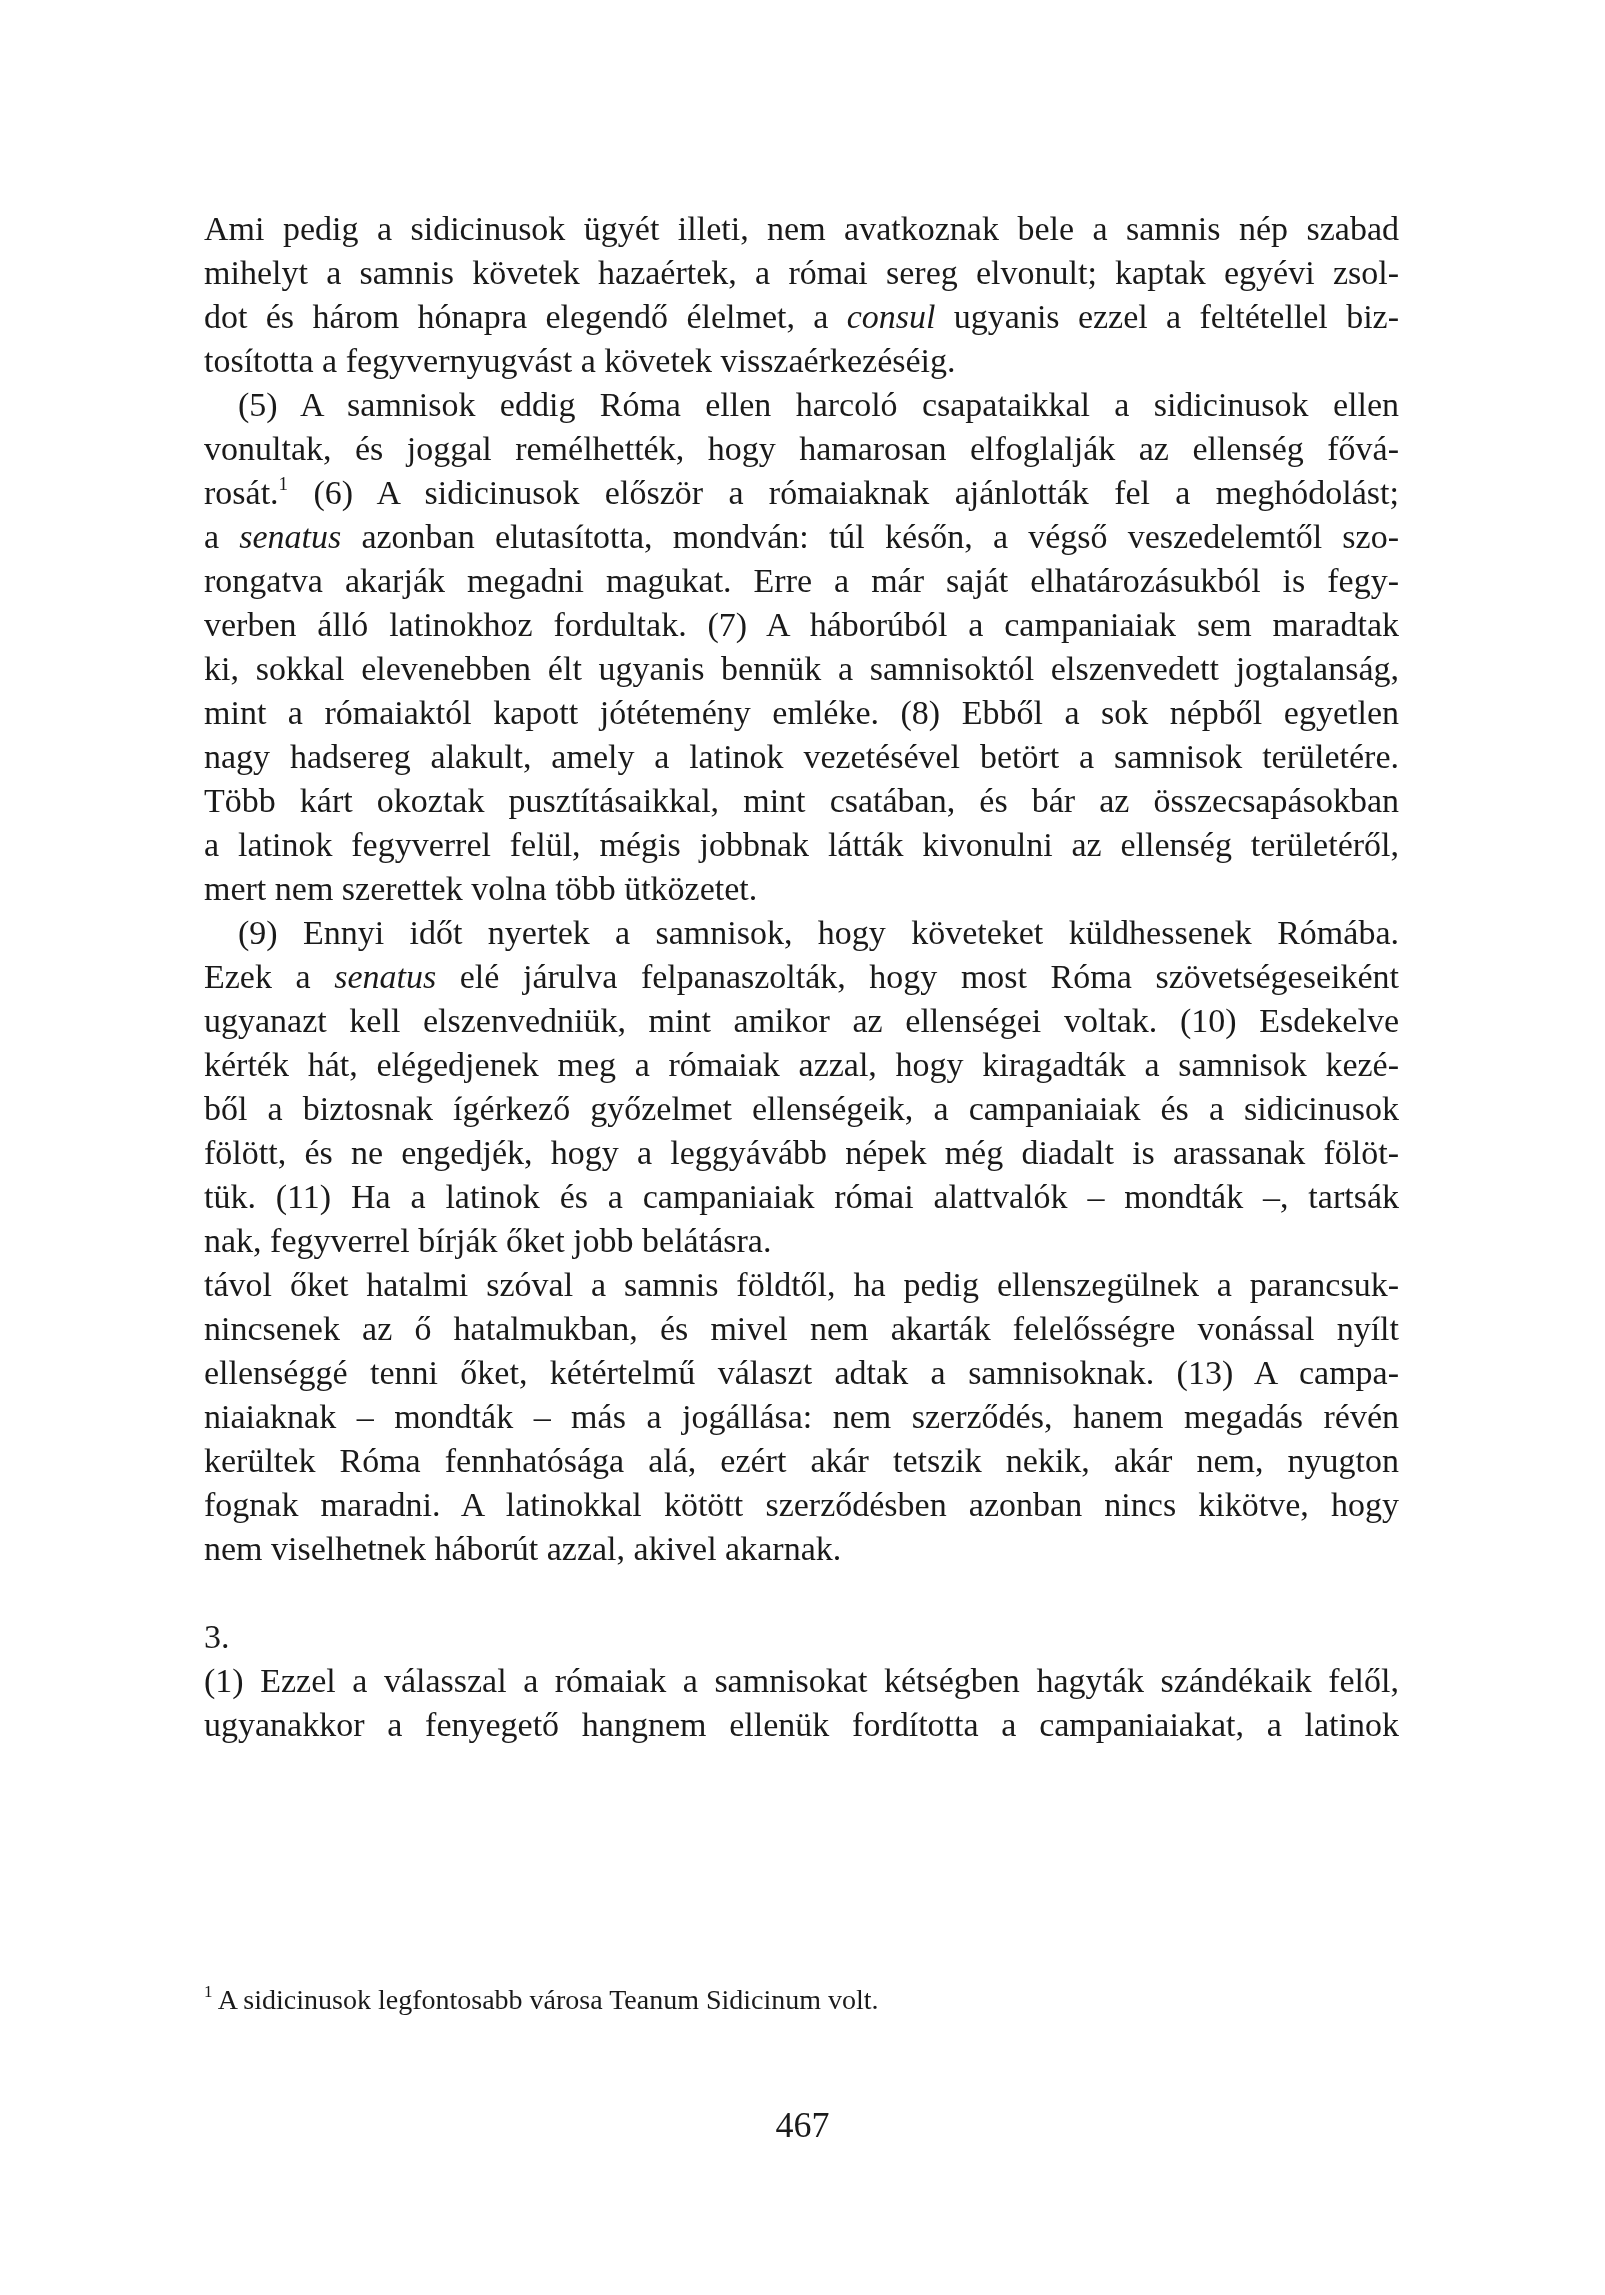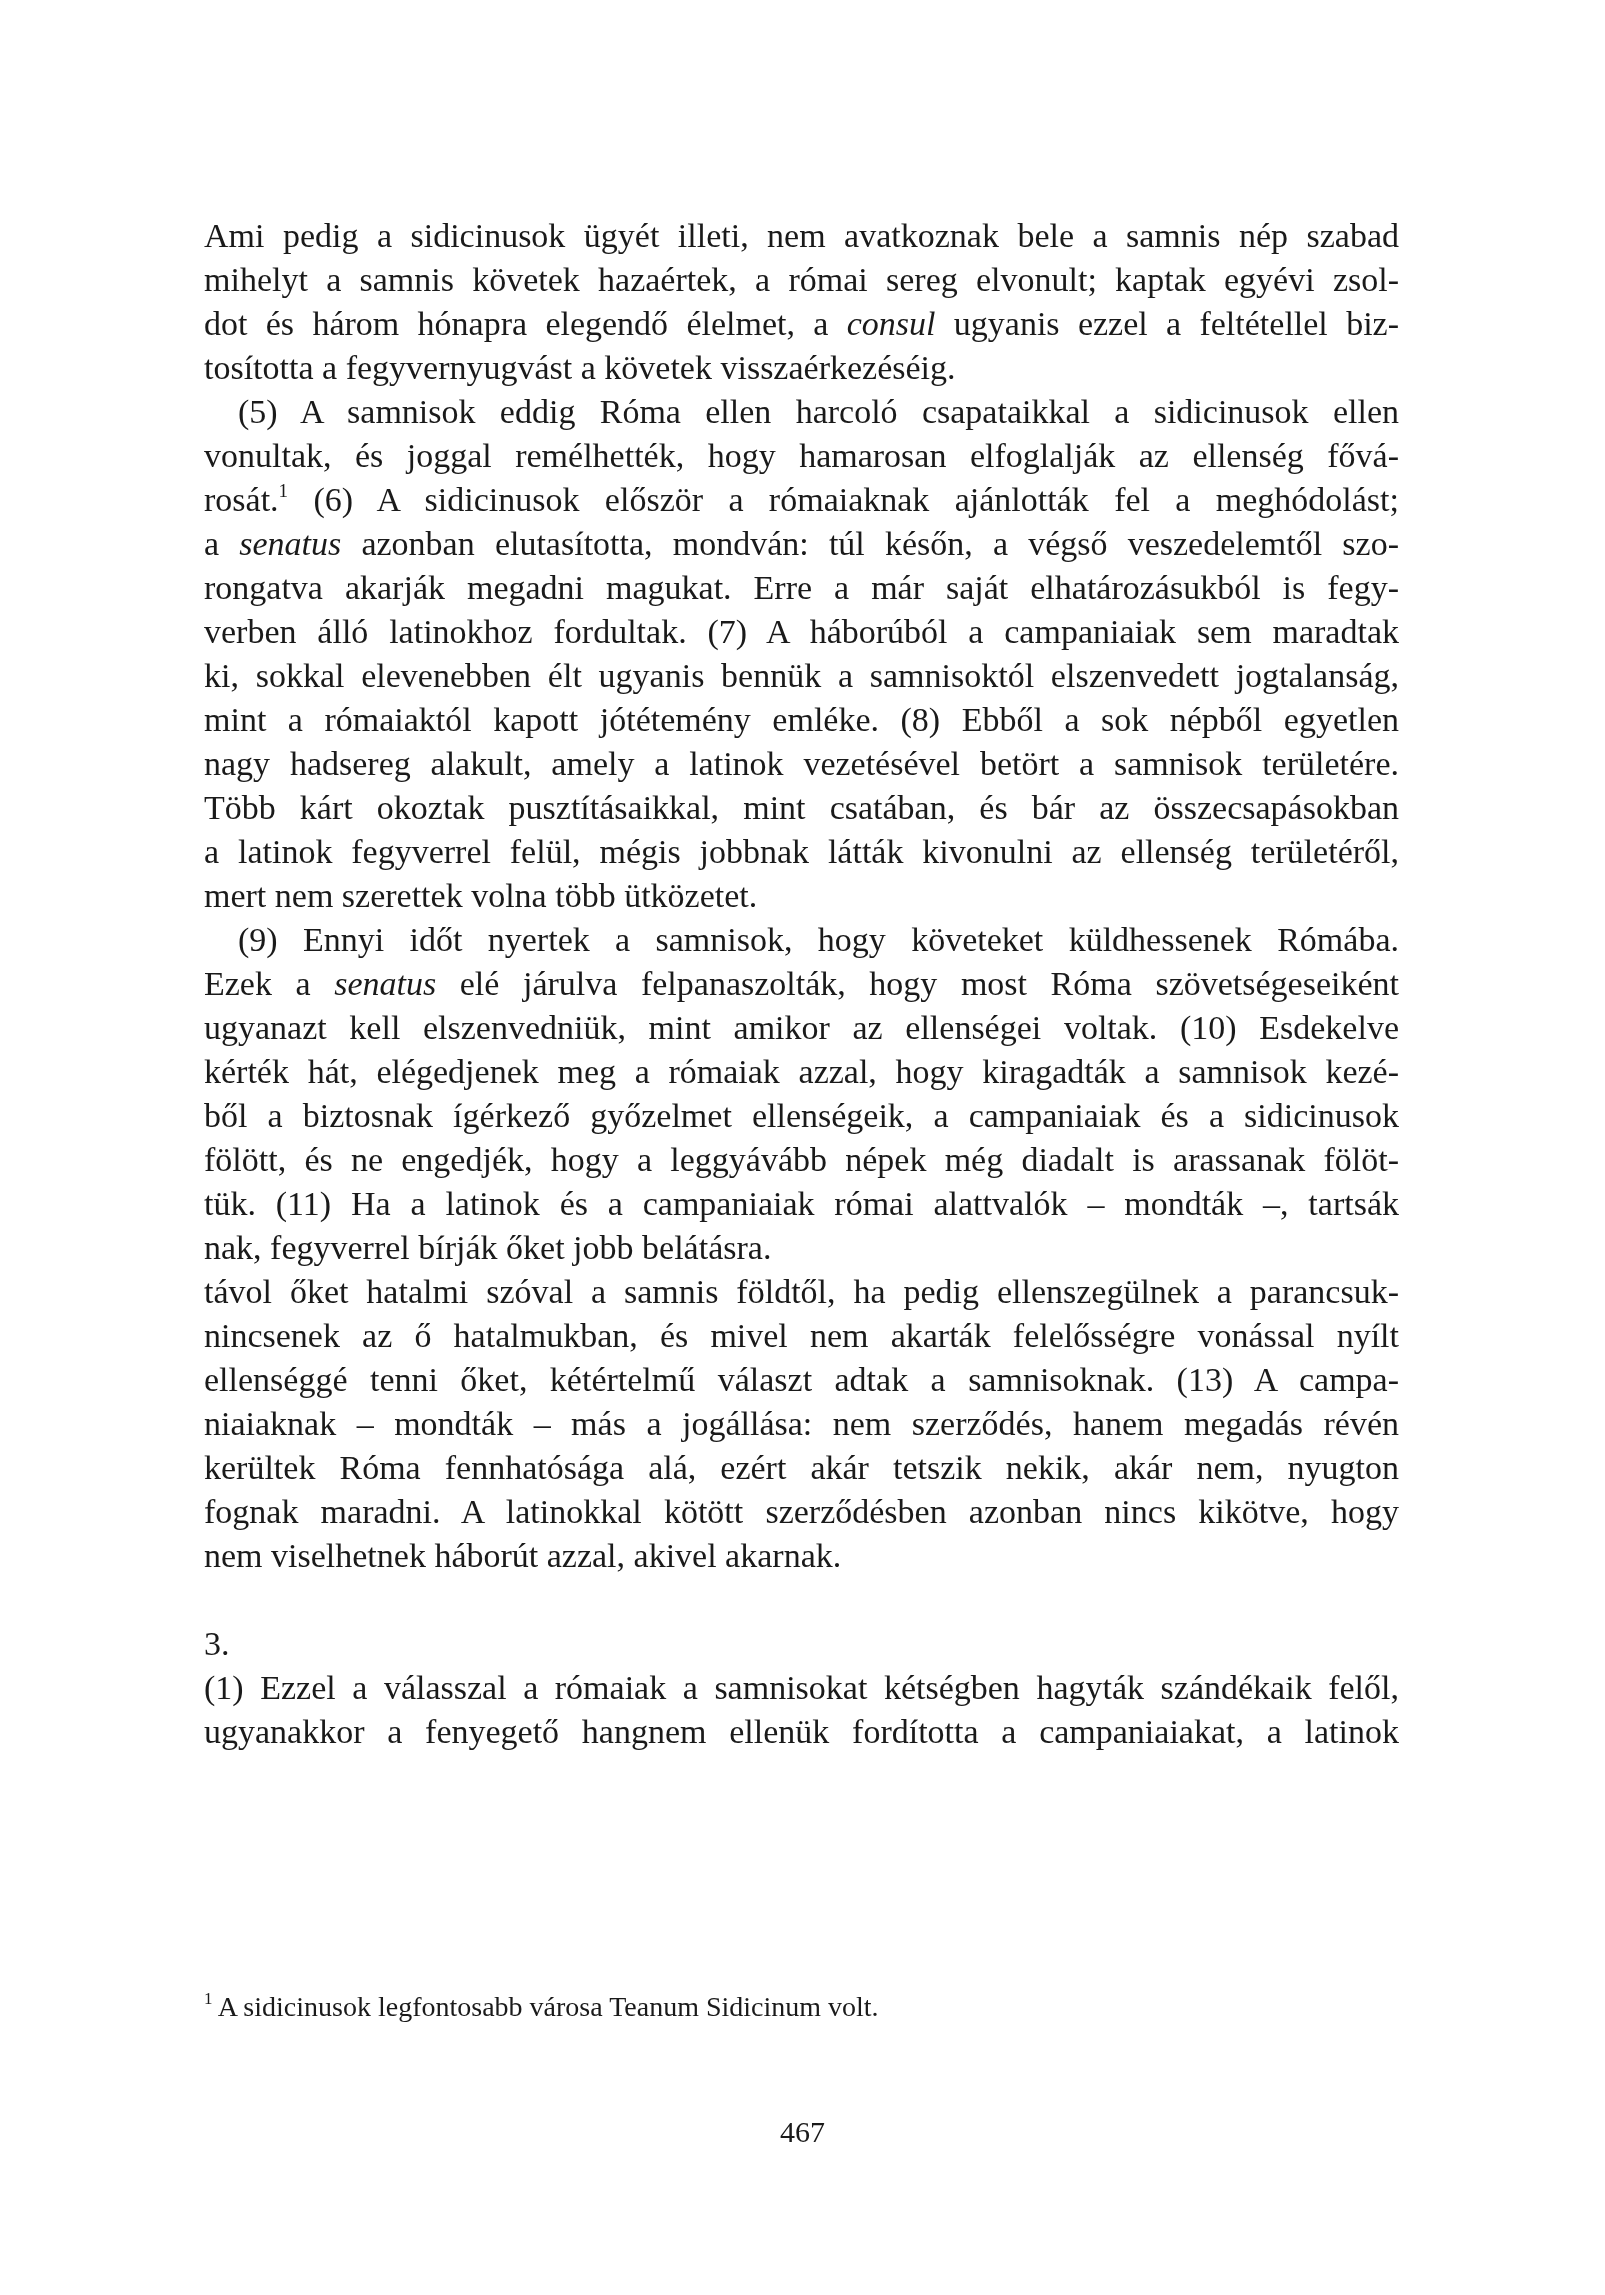--- a/index.html
+++ b/index.html
@@ -1,18 +1,18 @@
 <!DOCTYPE html>
 <html style="font-size:13.8px"><head>
 <meta charset="utf-8">
 <style>
   html, body { margin: 0; padding: 0; background: #ffffff; }
   body { width: 1605px; height: 2295px; position: relative; overflow: hidden; }
   .page {
-    position: absolute; left: 0; top: 7px; width: 1605px; height: 1822px;
+    position: absolute; left: 0; top: 0; width: 1605px; height: 1822px;
     background: #ffffff; color: #1a1a1a;
     font-family: "Liberation Serif", "DejaVu Serif", serif;
   }
   .textblock {
     position: absolute; left: 204px; top: 207px; width: 1195px;
     font-size: 34px; line-height: 44px;
   }
   .line {
     display: block; height: 44px; white-space: nowrap;
     text-align: justify; text-align-last: justify;
@@ -22,21 +22,21 @@
   .heading { display: block; height: 44px; }
   .gap { display: block; height: 44px; }
   i { font-style: italic; }
   sup { font-size: 19px; vertical-align: 0; position: relative; top: -13.8px; }
   .footnote {
     position: absolute; left: 204px; top: 1983px; font-size: 28px; line-height: 34px;
   }
   .footnote sup { font-size: 17px; top: -12px; margin-right: 5.2px; }
   .pagenum {
     position: absolute; left: 0; width: 1605px; top: 2108px; text-align: center;
-    font-size: 30px; line-height: 34px;
+    font-size: 36px; line-height: 34px;
   }
 </style>
 </head>
 <body>
 
 <div class="page">
   <div class="textblock">
 
     <div>
       <span class="line">Ami pedig a sidicinusok ügyét illeti, nem avatkoznak bele a samnis nép szabad</span>

